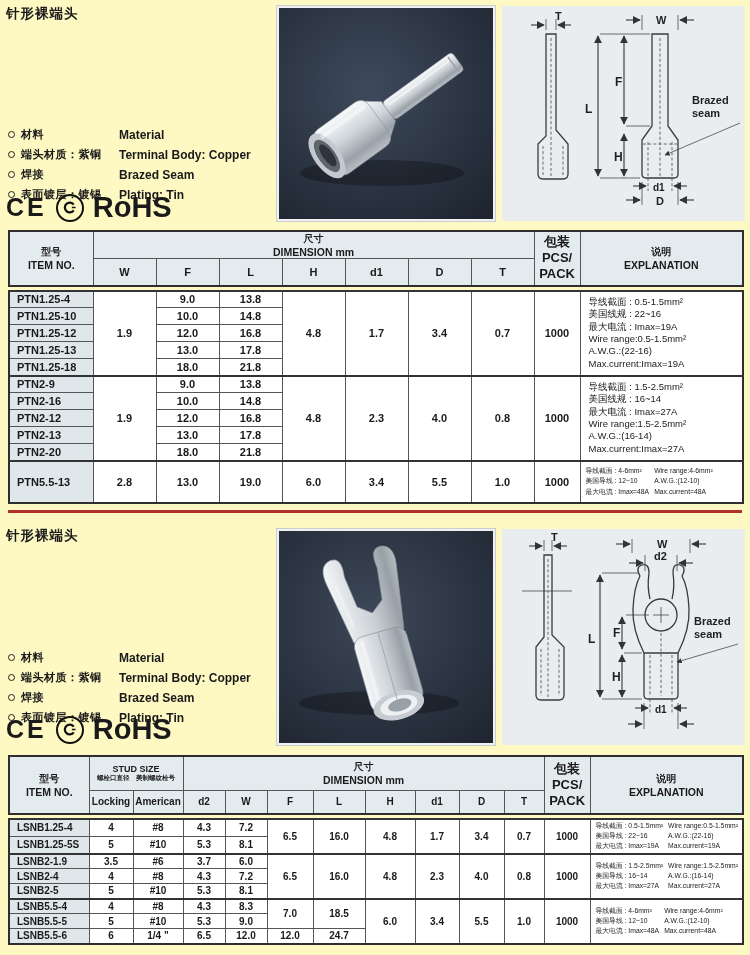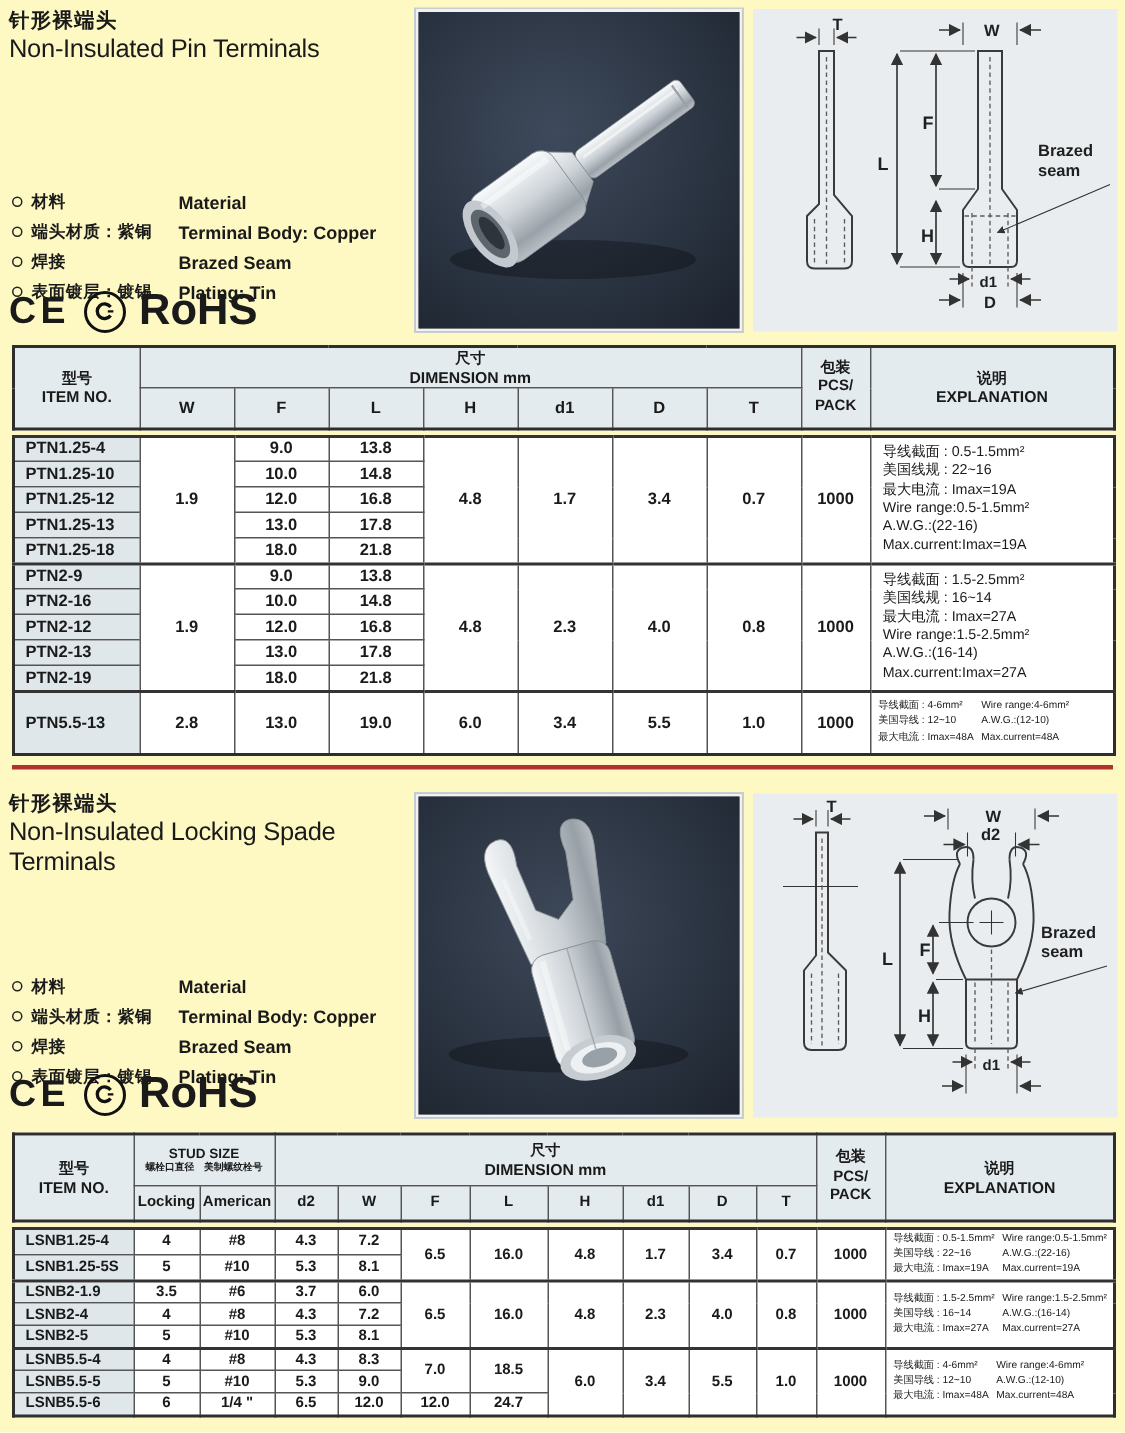--- a/index.html
+++ b/index.html
@@ -34,21 +34,21 @@
   .divider{background:#b0322e}
   
   .spec{border-collapse:collapse;table-layout:fixed;width:734px;background:#fff;border:2px solid #2e2e2e}
   .spec td{border:1px solid #555;text-align:center;vertical-align:middle;padding:0;overflow:hidden}
   .spec-body{margin-top:3px}
   .hc{background:#e4ebee}
   .h-zh{font-size:10px;font-weight:bold}
   .h-en{font-size:10.5px;font-weight:bold}
   .h-en.small{font-size:9px}
   .h-tiny{font-size:6.5px;font-weight:bold;white-space:nowrap}
-  .hc .pk{font-size:10px;font-weight:bold;line-height:1.25}
+  .hc .pk{font-size:13px;font-weight:bold;line-height:1.25}
   .spec-head tr:first-child{height:26px}
   .spec-head tr:last-child{height:27px}
   .spec-head tr:last-child td{font-size:11px;font-weight:bold}
   .spec-head.t2 tr:first-child{height:34px}
   .spec-head.t2 tr:last-child{height:24px}
   .spec-head.t2 tr:last-child td{font-size:10px}
   .spec-body td{font-size:11px;font-weight:bold}
   .spec-body tr{height:17px}
   .spec-body tr.tall{height:42px}
   .spec-body.t2 tr{height:15px}
@@ -60,21 +60,20 @@
   .expl-2col{display:flex;gap:5px;text-align:left;padding:1px 1px 1px 5px;font-weight:normal}
   .expl-2col div{font-size:6.8px;line-height:1.5;white-space:nowrap}
 </style>
 </head>
 <body>
 
 <div class="page">
 
   <div class="abs title" style="left:6px;top:5px">
     <div class="zh">针形裸端头</div>
-    <div class="en">Non-Insulated Pin Terminals</div>
   </div>
 
   <div class="abs photo" style="left:277px;top:6px;width:218px;height:215px">
     <svg width="214" height="211" viewBox="0 0 214 211">
       <defs>
         <radialGradient id="nv1" cx="42%" cy="38%" r="80%">
           <stop offset="0" stop-color="#3e4a5c"></stop>
             <stop offset="1" stop-color="#1e2530"></stop>
         </radialGradient>
         <linearGradient id="sv1" x1="0" y1="0" x2="0" y2="1">
@@ -308,21 +307,21 @@
             <td class="item">PTN2-12</td>
             <td>12.0</td>
             <td>16.8</td>
           </tr>
           <tr class="">
             <td class="item">PTN2-13</td>
             <td>13.0</td>
             <td>17.8</td>
           </tr>
           <tr class="">
-            <td class="item">PTN2-19</td>
+            <td class="item">PTN2-20</td>
             <td>18.0</td>
             <td>21.8</td>
           </tr>
           <tr class="gs tall">
             <td class="item">PTN5.5-13</td>
             <td rowspan="1">2.8</td>
             <td>13.0</td>
             <td>19.0</td>
             <td rowspan="1">6.0</td>
             <td rowspan="1">3.4</td>
@@ -337,21 +336,20 @@
             </td>
           </tr>
         </tbody>
       </table>
     </div>
 
   <div class="abs divider" style="left:8px;top:510px;width:734px;height:3px"></div>
 
   <div class="abs title" style="left:6px;top:527px">
     <div class="zh">针形裸端头</div>
-    <div class="en">Non-Insulated Locking Spade Terminals</div>
   </div>
 
   <div class="abs photo" style="left:277px;top:529px;width:218px;height:216px">
     <svg width="214" height="212" viewBox="0 0 214 212">
       <defs>
         <radialGradient id="nv2" cx="45%" cy="40%" r="80%">
           <stop offset="0" stop-color="#3d4859"></stop>
             <stop offset="1" stop-color="#1e2530"></stop>
         </radialGradient>
         <linearGradient id="sv2" x1="0" y1="0" x2="1" y2="0">

